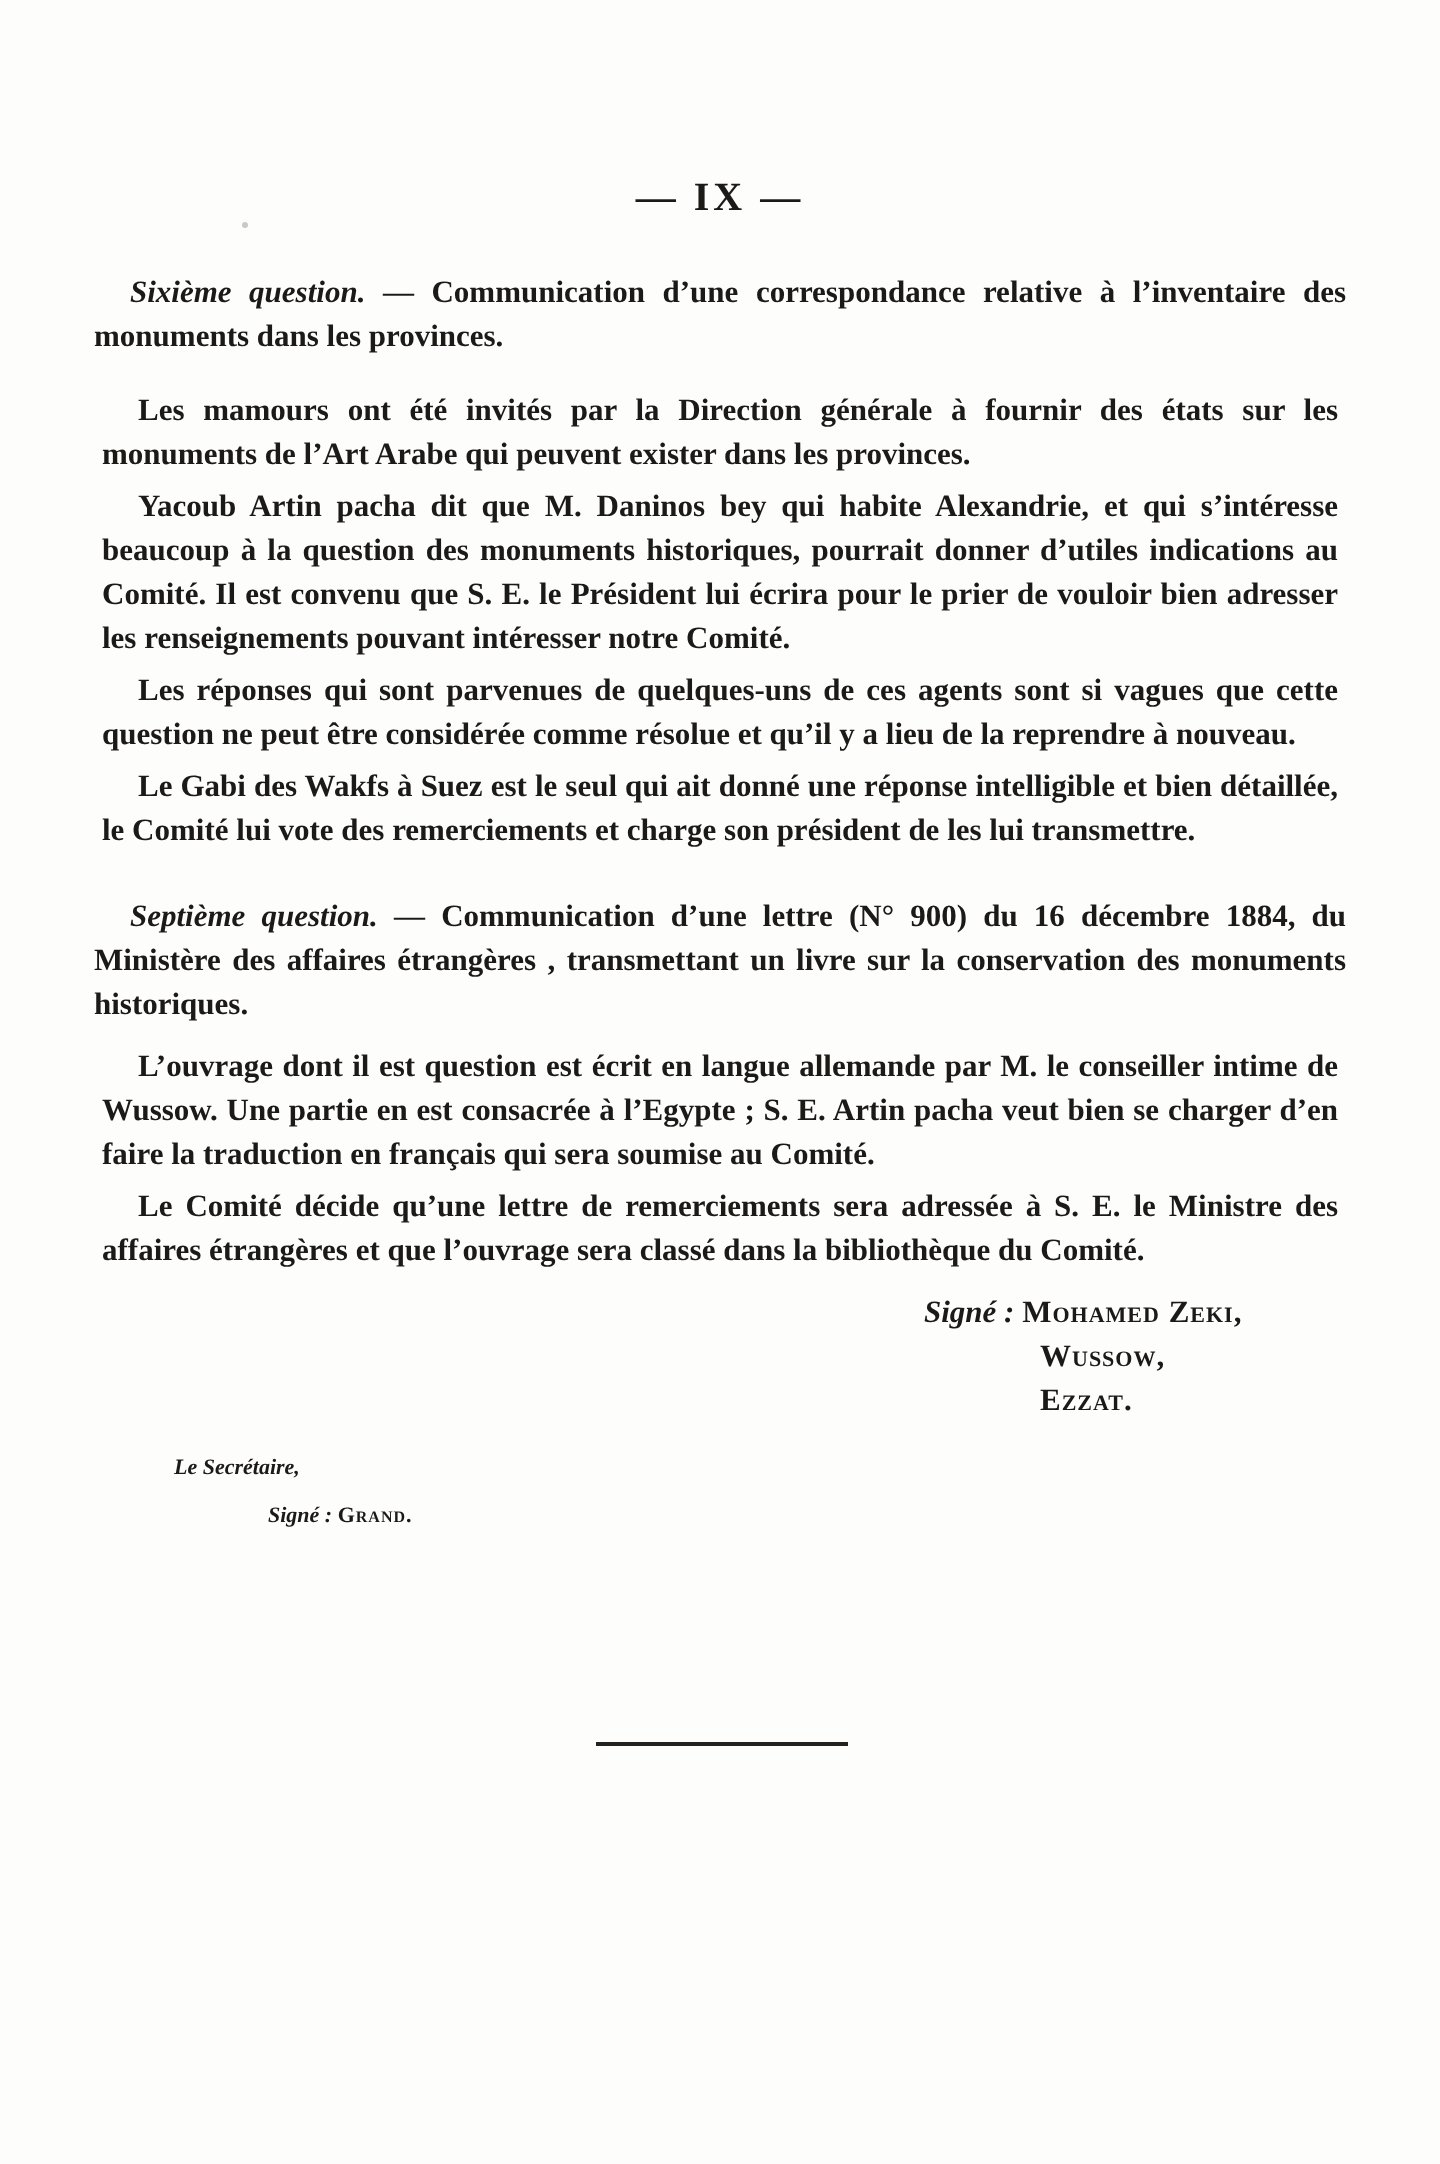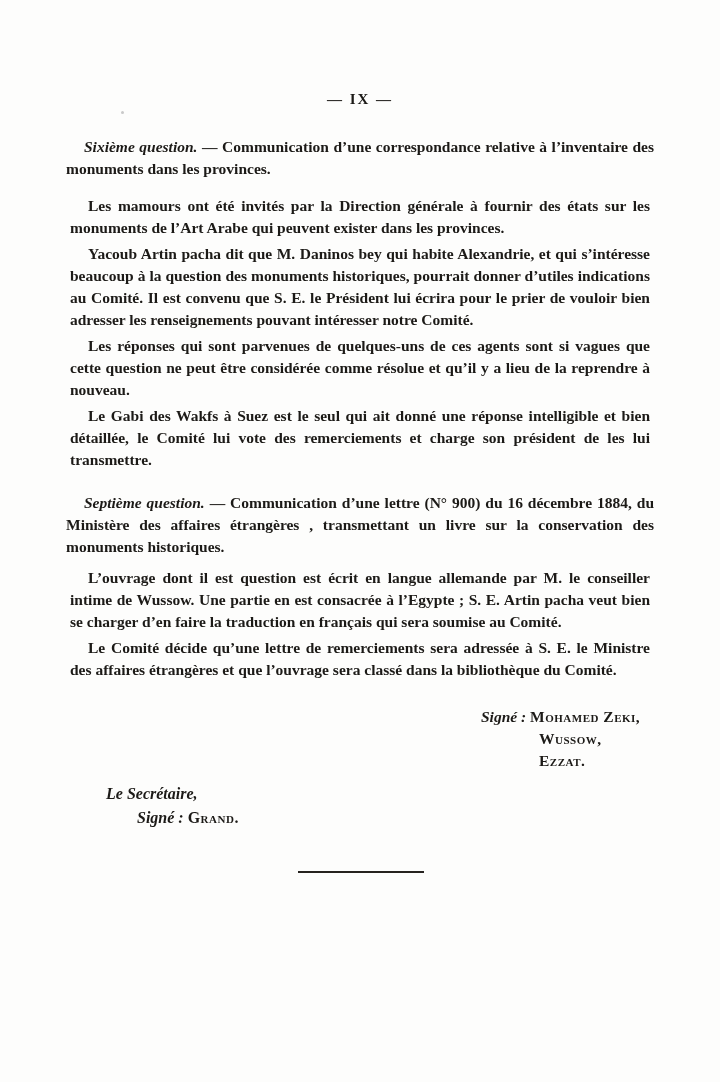--- a/index.html
+++ b/index.html
@@ -14,27 +14,27 @@
     margin: 0 auto;
     background: #fdfdfc;
     color: #1c1a17;
     font-family: "Liberation Serif", "DejaVu Serif", serif;
     font-weight: 700;
     font-size: 15.5px;
     line-height: 22px;
     overflow: hidden;
   }
   .content {
-    padding: 0 66px;
+    padding: 0 47px;
   }
   .page-number {
     margin-top: 88px;
     text-align: center;
     letter-spacing: 2px;
-    font-size: 15px;
+    font-size: 20px;
   }
   .question {
     margin: 0;
     text-align: justify;
     text-indent: 18px;
   }
   .q6 { margin-top: 26px; }
   .q7 { margin-top: 21px; }
   .italic { font-style: italic; }
   .para {
@@ -43,32 +43,32 @@
     text-indent: 18px;
   }
   .para-group-1 { margin-top: 15px; }
   .para-group-2 { margin-top: 9px; }
   .closing {
     margin-top: 8px;
     text-indent: 18px;
   }
   .smallcaps { font-variant: small-caps; letter-spacing: 0.5px; }
   .signatures {
-    margin-top: 25px;
+    margin-top: 9px;
     margin-left: 415px;
   }
   .sig-sub { margin-left: 58px; }
   .secretary {
     margin-top: 11px;
     margin-left: 40px;
     font-style: italic;
-    font-size: 16px;
+    font-size: 11px;
   }
   .secretary .sig-name { font-style: normal; }
-  .sec-line2 { margin-left: 31px; margin-top: 2px; }
+  .sec-line2 { margin-left: 47px; margin-top: 2px; }
   .divider {
     position: absolute;
     left: 298px;
     top: 871px;
     width: 126px;
     height: 2px;
     background: #26231f;
   }
   .speck {
     position: absolute;

